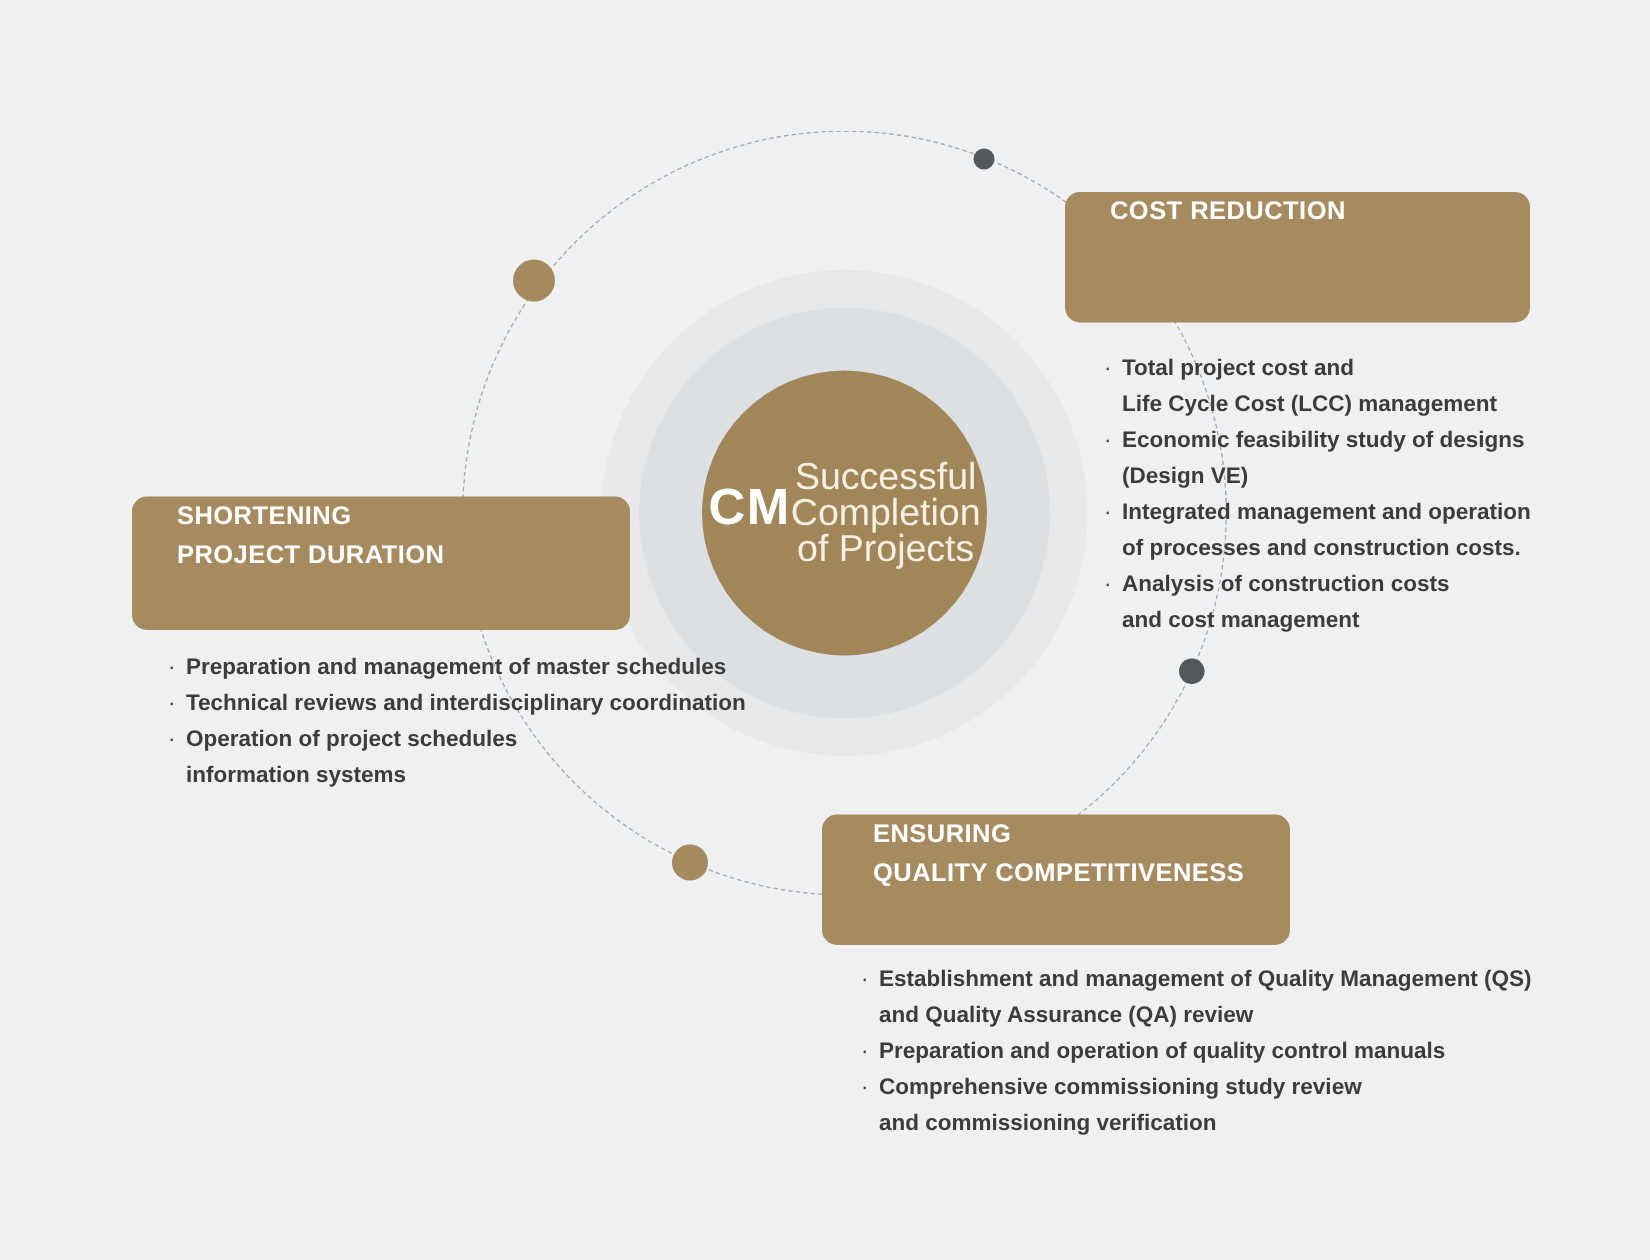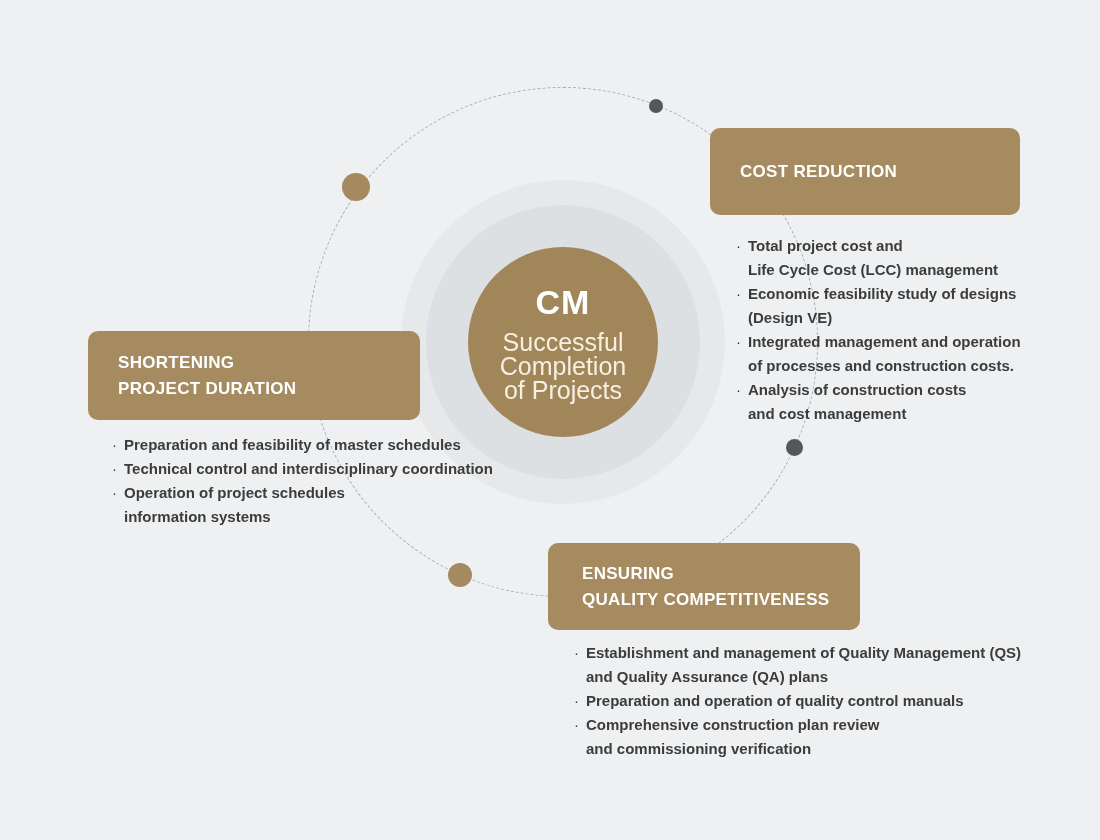--- a/index.html
+++ b/index.html
@@ -36,21 +36,21 @@
     background: #dde0e3;
     border-radius: 50%;
   }
   .core {
     position: absolute;
     left: 468px; top: 247px;
     width: 190px; height: 190px;
     background: #a1865a;
     border-radius: 50%;
     display: flex;
-    flex-direction: column;
+    flex-direction: row;
     align-items: center;
     justify-content: center;
     text-align: center;
   }
   .core-title {
     color: #ffffff;
     font-size: 34px;
     font-weight: bold;
     letter-spacing: 1px;
     margin-bottom: 8px;
@@ -68,21 +68,20 @@
   .dot-left   { left: 342px; top: 173px; width: 28px; height: 28px; background: #a48a5e; }
   .dot-right  { left: 786px; top: 439px; width: 17px; height: 17px; background: #54575b; }
   .dot-bottom { left: 448px; top: 563px; width: 24px; height: 24px; background: #a48a5e; }
 
   
   .card {
     position: absolute;
     background: #a58b5f;
     border-radius: 10px;
     display: flex;
-    align-items: center;
     padding-left: 30px;
     color: #ffffff;
   }
   .card-title {
     font-size: 17px;
     font-weight: bold;
     letter-spacing: 0.3px;
     line-height: 26px;
     white-space: pre-line;
   }
@@ -161,47 +160,47 @@
     </li>
   </ul>
 
   <div class="card card-duration">
     <div class="card-title">SHORTENING
 PROJECT DURATION</div>
   </div>
   <ul class="blist blist-duration">
     <li class="bullet">
       <span class="mark">·</span>
-      <span class="btxt">Preparation and feasibility of master schedules</span>
-    </li>
-    <li class="bullet">
-      <span class="mark">·</span>
-      <span class="btxt">Technical control and interdisciplinary coordination</span>
+      <span class="btxt">Preparation and management of master schedules</span>
+    </li>
+    <li class="bullet">
+      <span class="mark">·</span>
+      <span class="btxt">Technical reviews and interdisciplinary coordination</span>
     </li>
     <li class="bullet">
       <span class="mark">·</span>
       <span class="btxt">Operation of project schedules
 information systems</span>
     </li>
   </ul>
 
   <div class="card card-quality">
     <div class="card-title">ENSURING
 QUALITY COMPETITIVENESS</div>
   </div>
   <ul class="blist blist-quality">
     <li class="bullet">
       <span class="mark">·</span>
       <span class="btxt">Establishment and management of Quality Management (QS)
-and Quality Assurance (QA) plans</span>
+and Quality Assurance (QA) review</span>
     </li>
     <li class="bullet">
       <span class="mark">·</span>
       <span class="btxt">Preparation and operation of quality control manuals</span>
     </li>
     <li class="bullet">
       <span class="mark">·</span>
-      <span class="btxt">Comprehensive construction plan review
+      <span class="btxt">Comprehensive commissioning study review
 and commissioning verification</span>
     </li>
   </ul>
 
 </div>
 
 </body></html>

